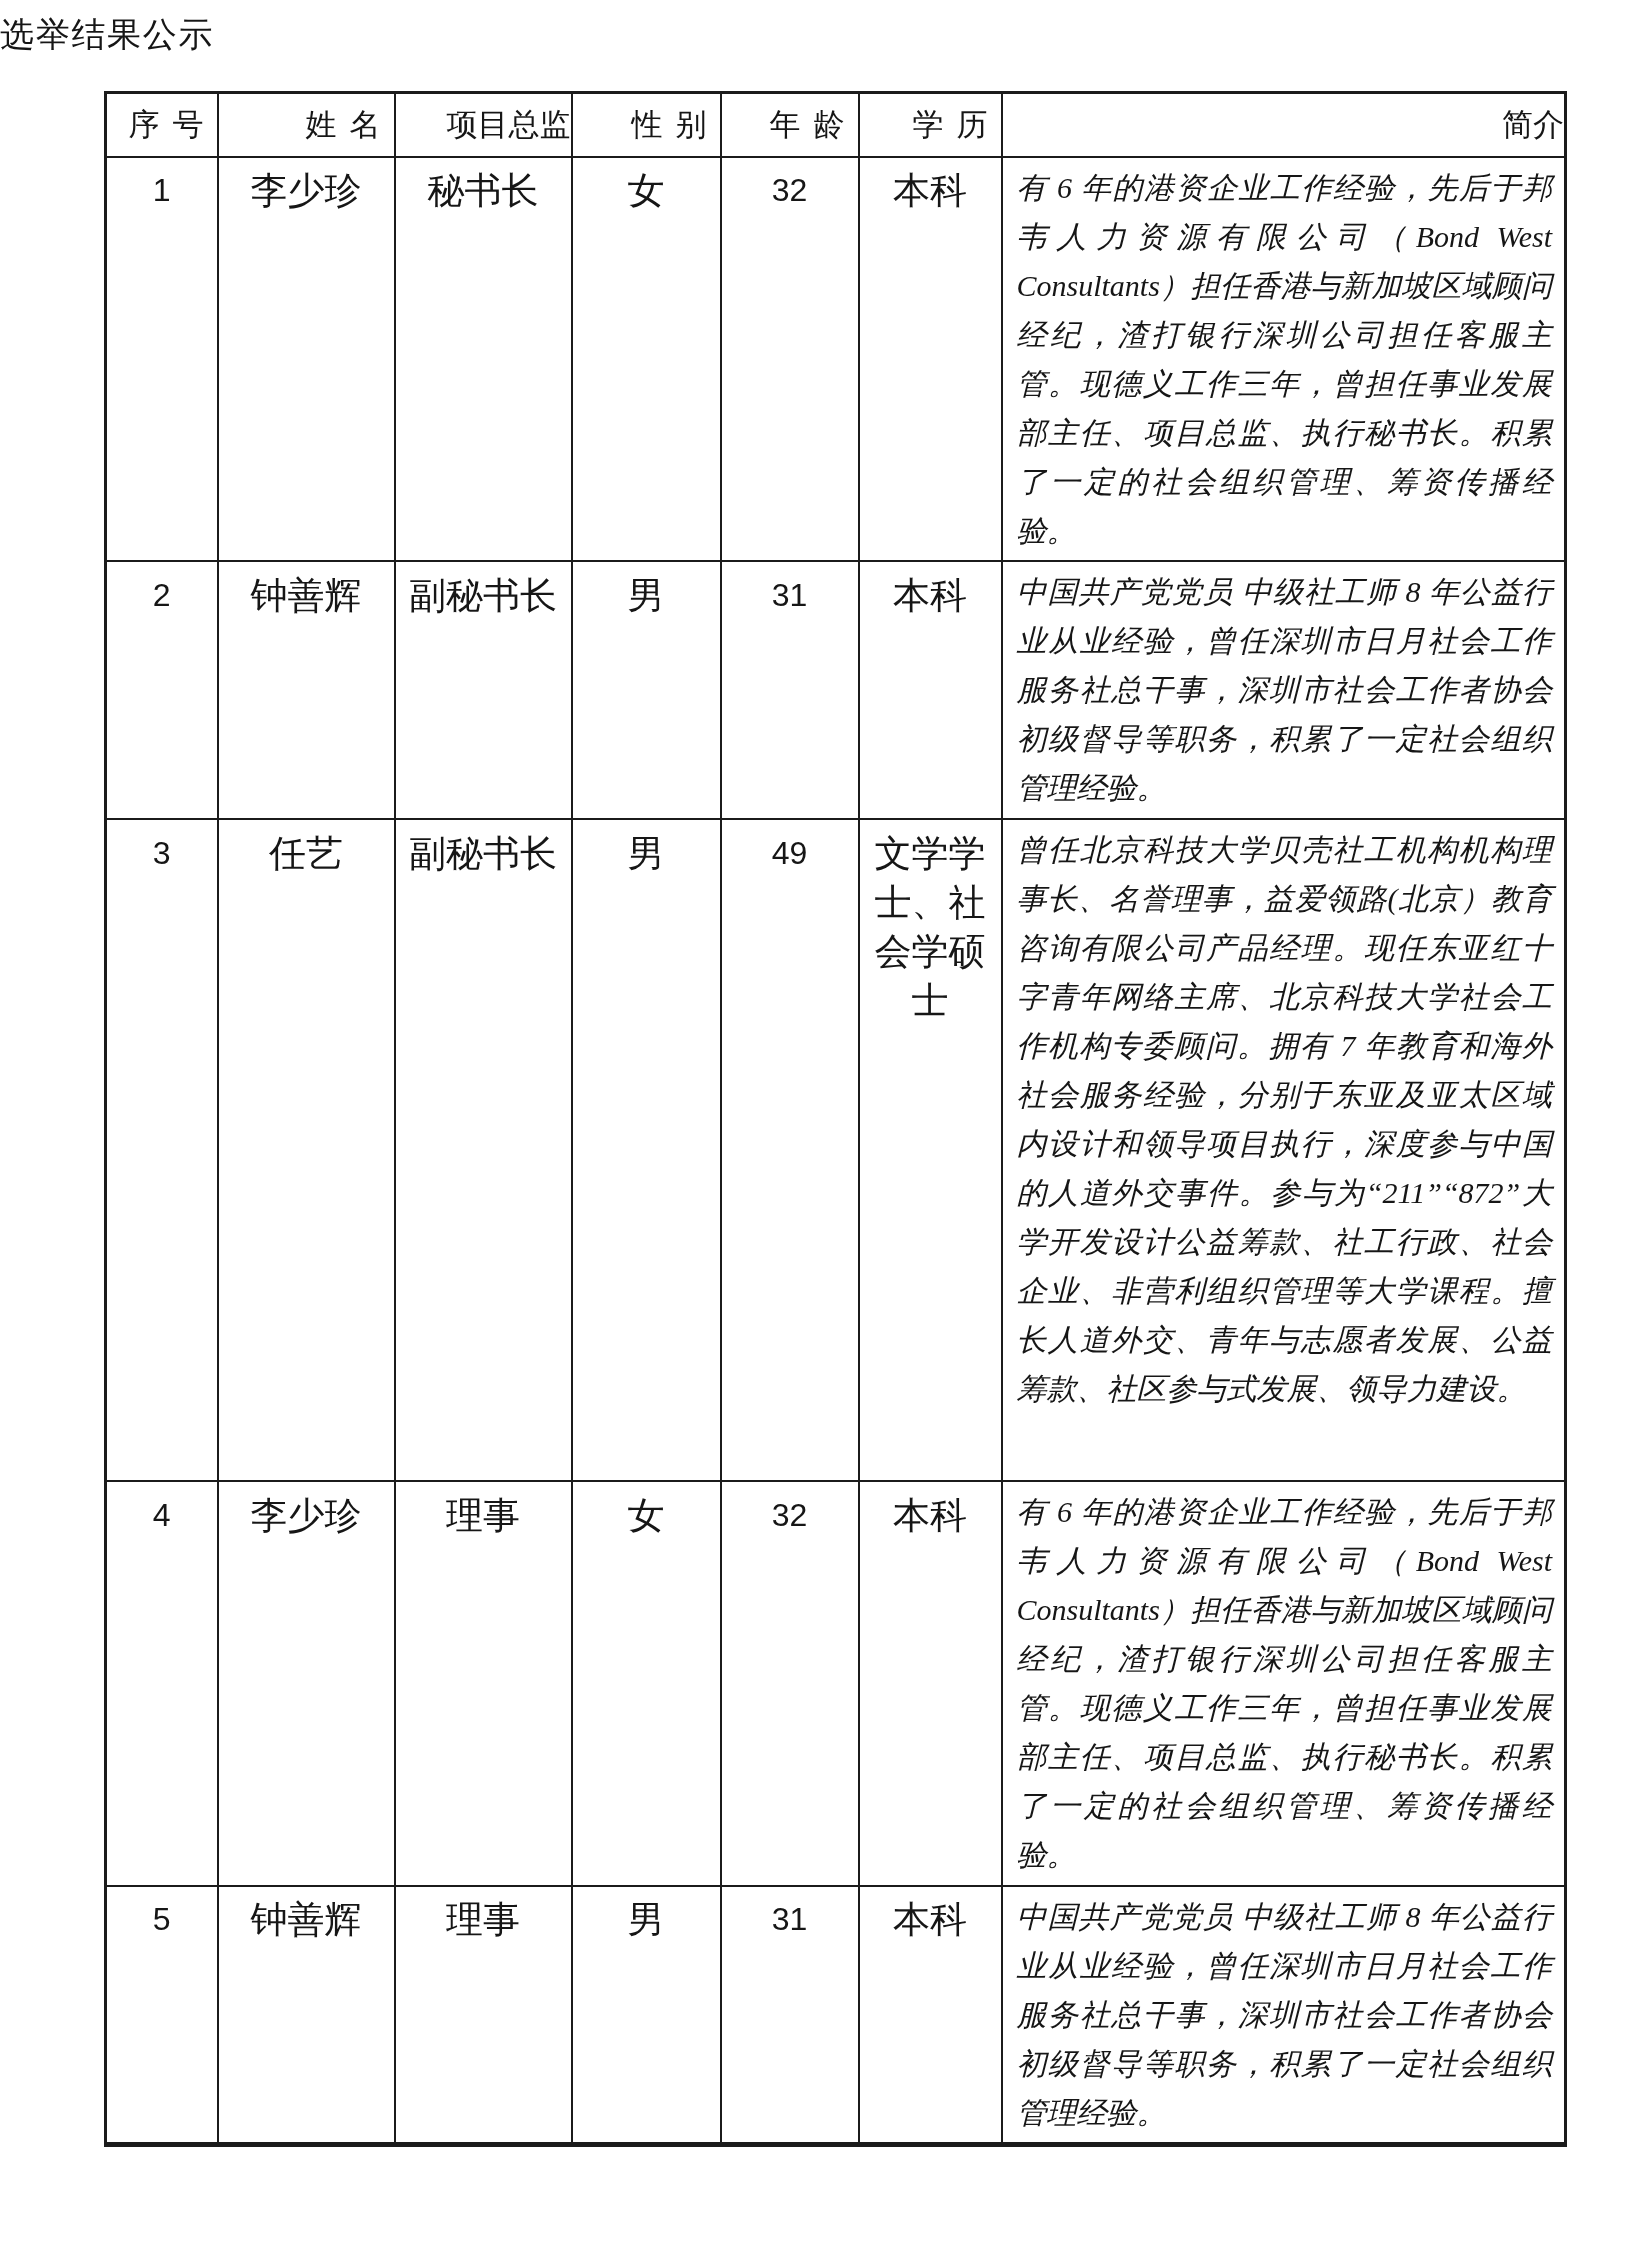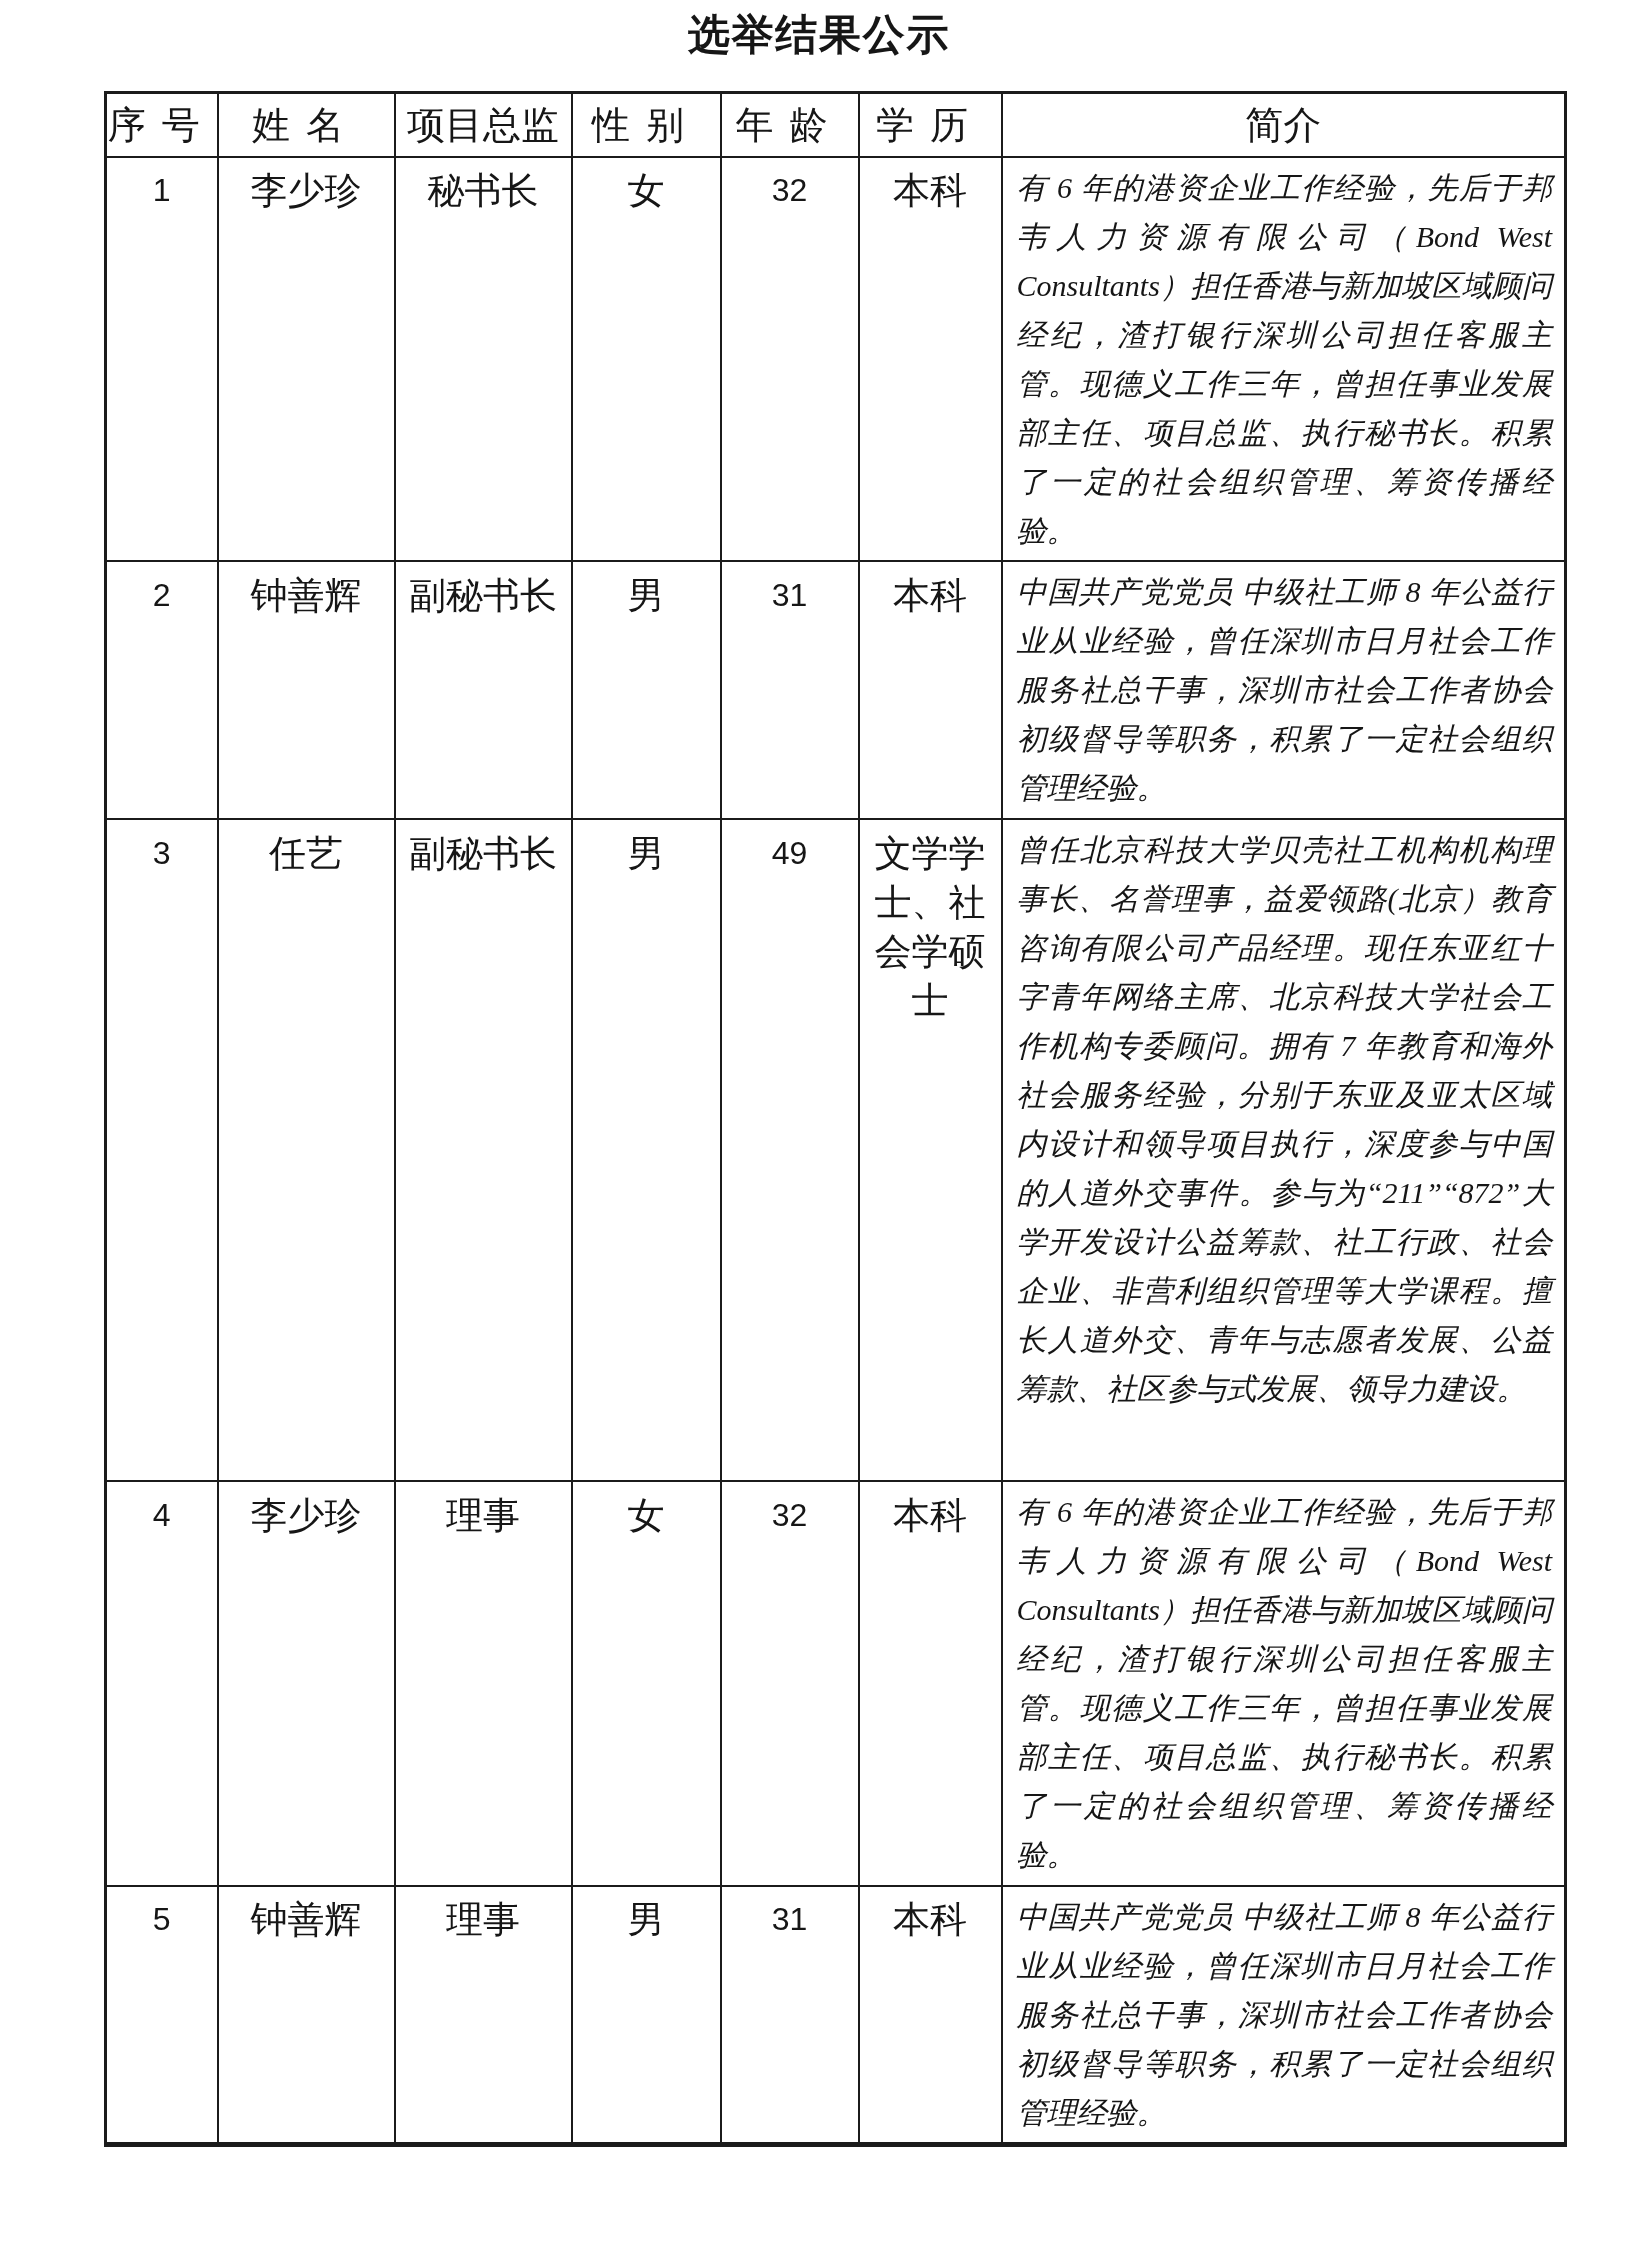--- a/index.html
+++ b/index.html
@@ -9,45 +9,44 @@
   }
   body {
     width: 1638px;
     height: 2261px;
     overflow: hidden;
     font-family: "Liberation Serif", "DejaVu Serif", serif;
     color: #161616;
   }
   .page-title {
     margin: 10.4px 0 0 0;
-    text-align: center;
-    font-size: 42px;
-    font-weight: bold;
+    font-size: 34px;
+    font-weight: normal;
     letter-spacing: 1.7px;
     line-height: 50px;
   }
   table.results {
     border-collapse: collapse;
     table-layout: fixed;
     width: 1461px;
     margin: 31px 0 0 104px;
     border: 3.5px solid #1b1b1b;
     border-bottom-width: 5.2px;
     background: #ffffff;
   }
   th, td {
     border: 2.6px solid #1b1b1b;
     box-sizing: border-box;
     overflow: hidden;
   }
   thead th {
     height: 64px;
-    font-size: 38px;
+    font-size: 31px;
     font-weight: normal;
-    text-align: center;
+    text-align: right;
     vertical-align: middle;
     padding: 0;
   }
   thead th.th-narrow { letter-spacing: 0.42em; }
   tbody td {
     vertical-align: top;
     font-size: 37px;
     text-align: center;
     padding: 8.6px 10.4px 5.2px 10.4px;
     line-height: 49px;

